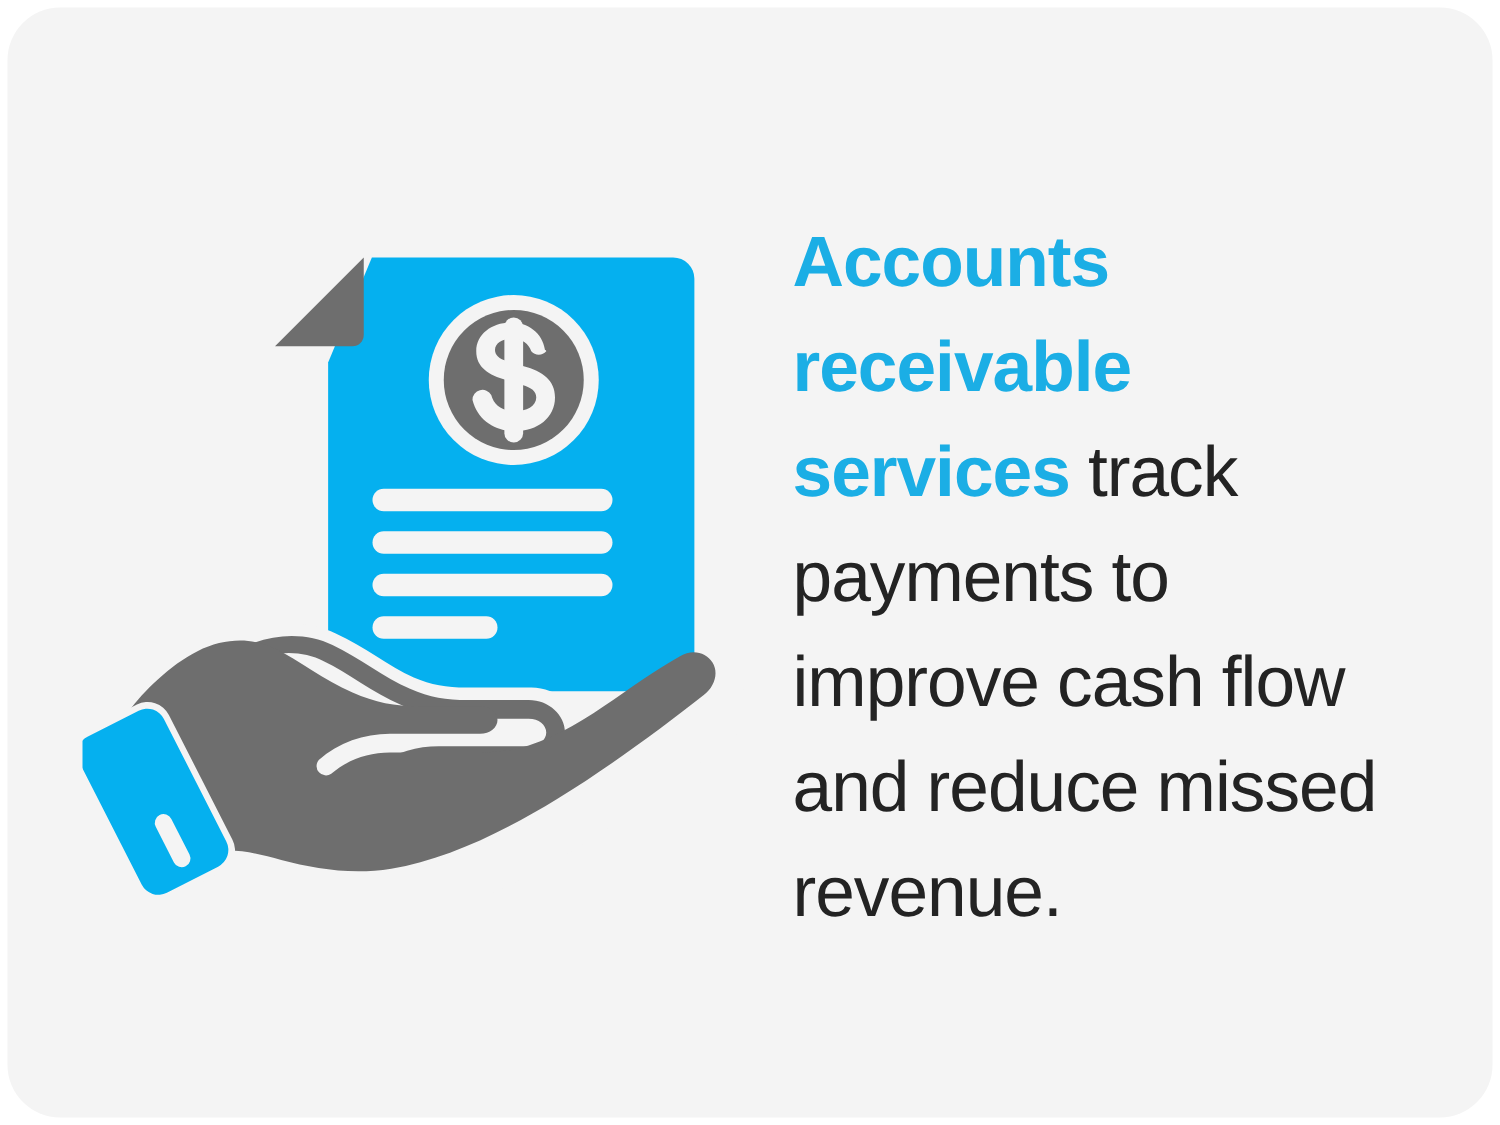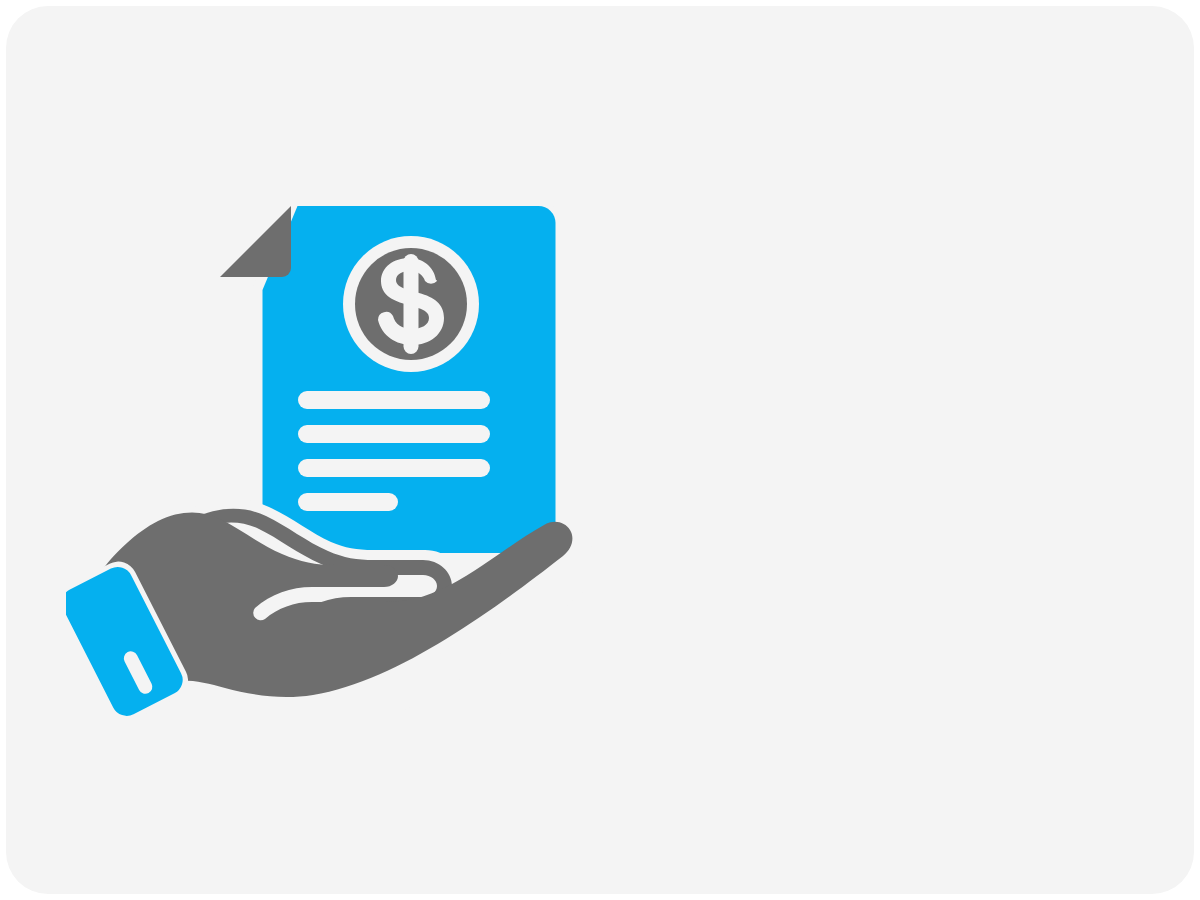--- a/index.html
+++ b/index.html
@@ -139,14 +139,19 @@
         <g transform="rotate(-27 70 455)">
           <rect x="10" y="383" width="86" height="150" rx="19" fill="#F4F4F4"></rect>
           <rect x="15" y="388" width="76" height="140" rx="15" fill="#05B0EF"></rect>
           <rect x="46" y="470" width="14" height="46" rx="7" fill="#F4F4F4"></rect>
         </g>
       </g>
 
     </svg>
   </div>
 
+  <div id="copy">
+    <p id="copy-paragraph">
+      <span class="accent">Accounts receivable services</span><span> track payments to improve cash flow and reduce missed revenue.</span>
+    </p>
+  </div>
 
 </div>
 
 </body></html>

